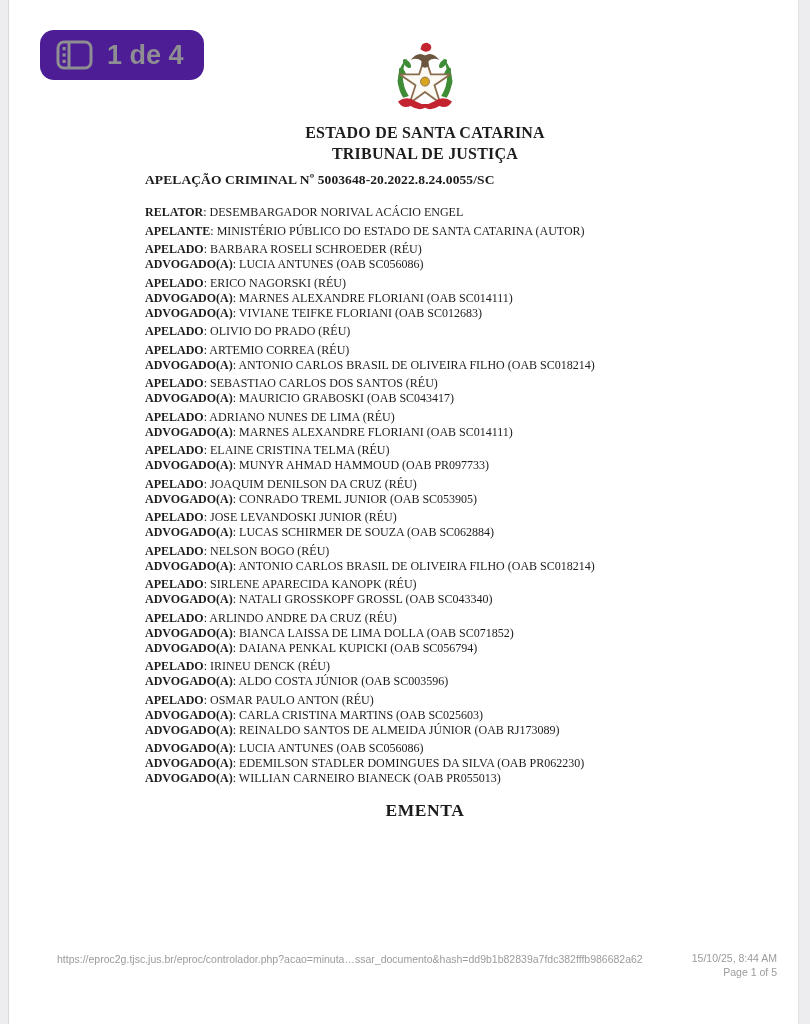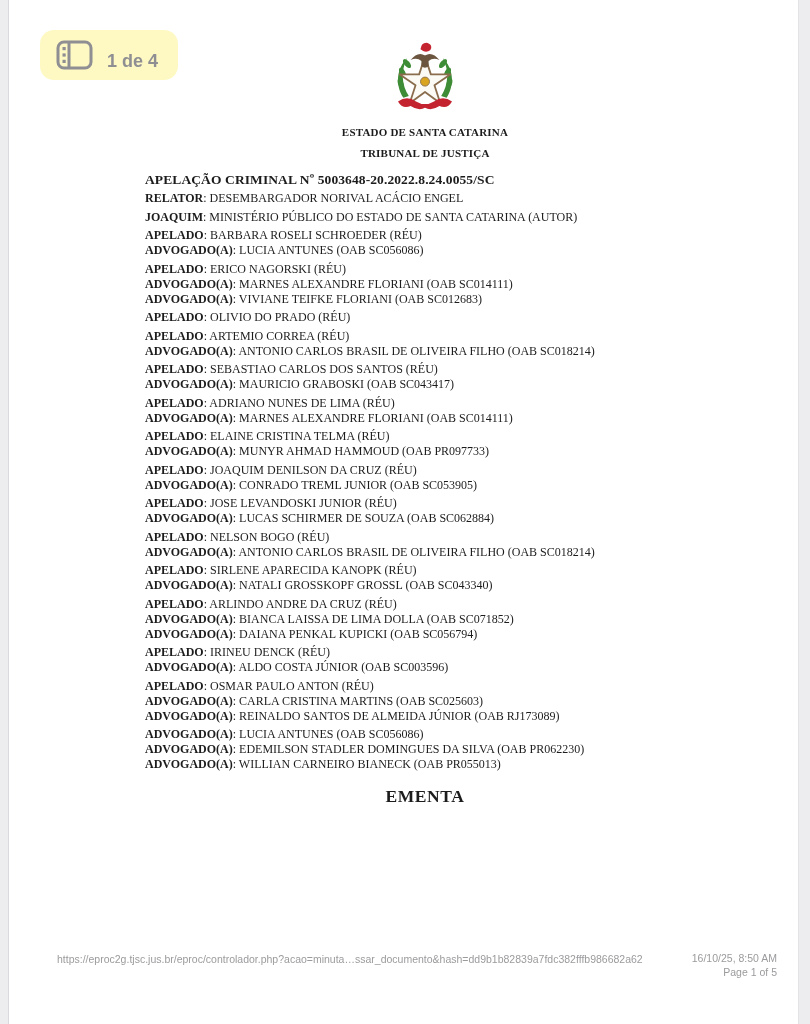--- a/index.html
+++ b/index.html
@@ -13,47 +13,47 @@
   }
 
   
   .edge-strip { position:absolute; top:0; bottom:0; background:#ededf0; }
   .edge-strip.left  { left:0; width:8px; border-right:1px solid #d9d9de; }
   .edge-strip.right { right:0; width:11px; border-left:1px solid #e3e3e7; }
 
   
   .page-badge {
     position:absolute; left:40px; top:30px;
-    display:flex; align-items:flex-end; gap:14px;
-    background:#fef9c3;
+    display:flex; align-items:center; gap:14px;
+    background:#4c1d95;
     border-radius:14px;
     padding:10px 20px 10px 16px;
     font-family:"Liberation Sans", sans-serif;
-    font-size:18px; font-weight:600;
+    font-size:27px; font-weight:600;
     color:#8e8e93;
     line-height:1;
     cursor:default;
   }
   .page-badge svg { display:block; }
 
   
   .content {
     position:absolute; left:145px; top:0; width:560px;
   }
   .crest { width:72px; height:76px; margin:40px auto 0 auto; display:block; }
   .org-header {
     text-align:center; font-weight:bold;
-    font-size:11px; line-height:21px;
+    font-size:16px; line-height:21px;
     margin-top:6px; letter-spacing:0.2px;
   }
   .case-title {
     font-weight:bold; font-size:13.5px;
     margin-top:8px; letter-spacing:0.1px;
   }
-  .parties { margin-top:3px; }
+  .parties { margin-top:17px; }
   .party-group { margin-bottom:3.5px; }
   .party-line { margin:0; font-size:12px; line-height:15px; }
   .party-line b { font-weight:bold; }
   .ementa {
     text-align:center; font-weight:bold;
     font-size:17.5px; letter-spacing:0.6px;
     margin-top:14px;
   }
 
   
@@ -119,21 +119,21 @@
     <div>TRIBUNAL DE JUSTIÇA</div>
   </div>
 
   <div class="case-title">APELAÇÃO CRIMINAL Nº 5003648-20.2022.8.24.0055/SC</div>
 
   <div class="parties">
       <div class="party-group">
         <p class="party-line"><b>RELATOR</b>: DESEMBARGADOR NORIVAL ACÁCIO ENGEL</p>
       </div>
       <div class="party-group">
-        <p class="party-line"><b>JOAQUIM</b>: MINISTÉRIO PÚBLICO DO ESTADO DE SANTA CATARINA (AUTOR)</p>
+        <p class="party-line"><b>APELANTE</b>: MINISTÉRIO PÚBLICO DO ESTADO DE SANTA CATARINA (AUTOR)</p>
       </div>
       <div class="party-group">
         <p class="party-line"><b>APELADO</b>: BARBARA ROSELI SCHROEDER (RÉU)</p>
         <p class="party-line"><b>ADVOGADO(A)</b>: LUCIA ANTUNES (OAB SC056086)</p>
       </div>
       <div class="party-group">
         <p class="party-line"><b>APELADO</b>: ERICO NAGORSKI (RÉU)</p>
         <p class="party-line"><b>ADVOGADO(A)</b>: MARNES ALEXANDRE FLORIANI (OAB SC014111)</p>
         <p class="party-line"><b>ADVOGADO(A)</b>: VIVIANE TEIFKE FLORIANI (OAB SC012683)</p>
       </div>
@@ -191,15 +191,15 @@
         <p class="party-line"><b>ADVOGADO(A)</b>: EDEMILSON STADLER DOMINGUES DA SILVA (OAB PR062230)</p>
         <p class="party-line"><b>ADVOGADO(A)</b>: WILLIAN CARNEIRO BIANECK (OAB PR055013)</p>
       </div>
     </div>
 
   <div class="ementa">EMENTA</div>
 </div>
 
 <div class="footer-url">https://eproc2g.tjsc.jus.br/eproc/controlador.php?acao=minuta…ssar_documento&amp;hash=dd9b1b82839a7fdc382fffb986682a62</div>
 <div class="footer-right">
-  <div>16/10/25, 8:50 AM</div>
+  <div>15/10/25, 8:44 AM</div>
   <div>Page 1 of 5</div>
 </div>
 
 </body></html>

